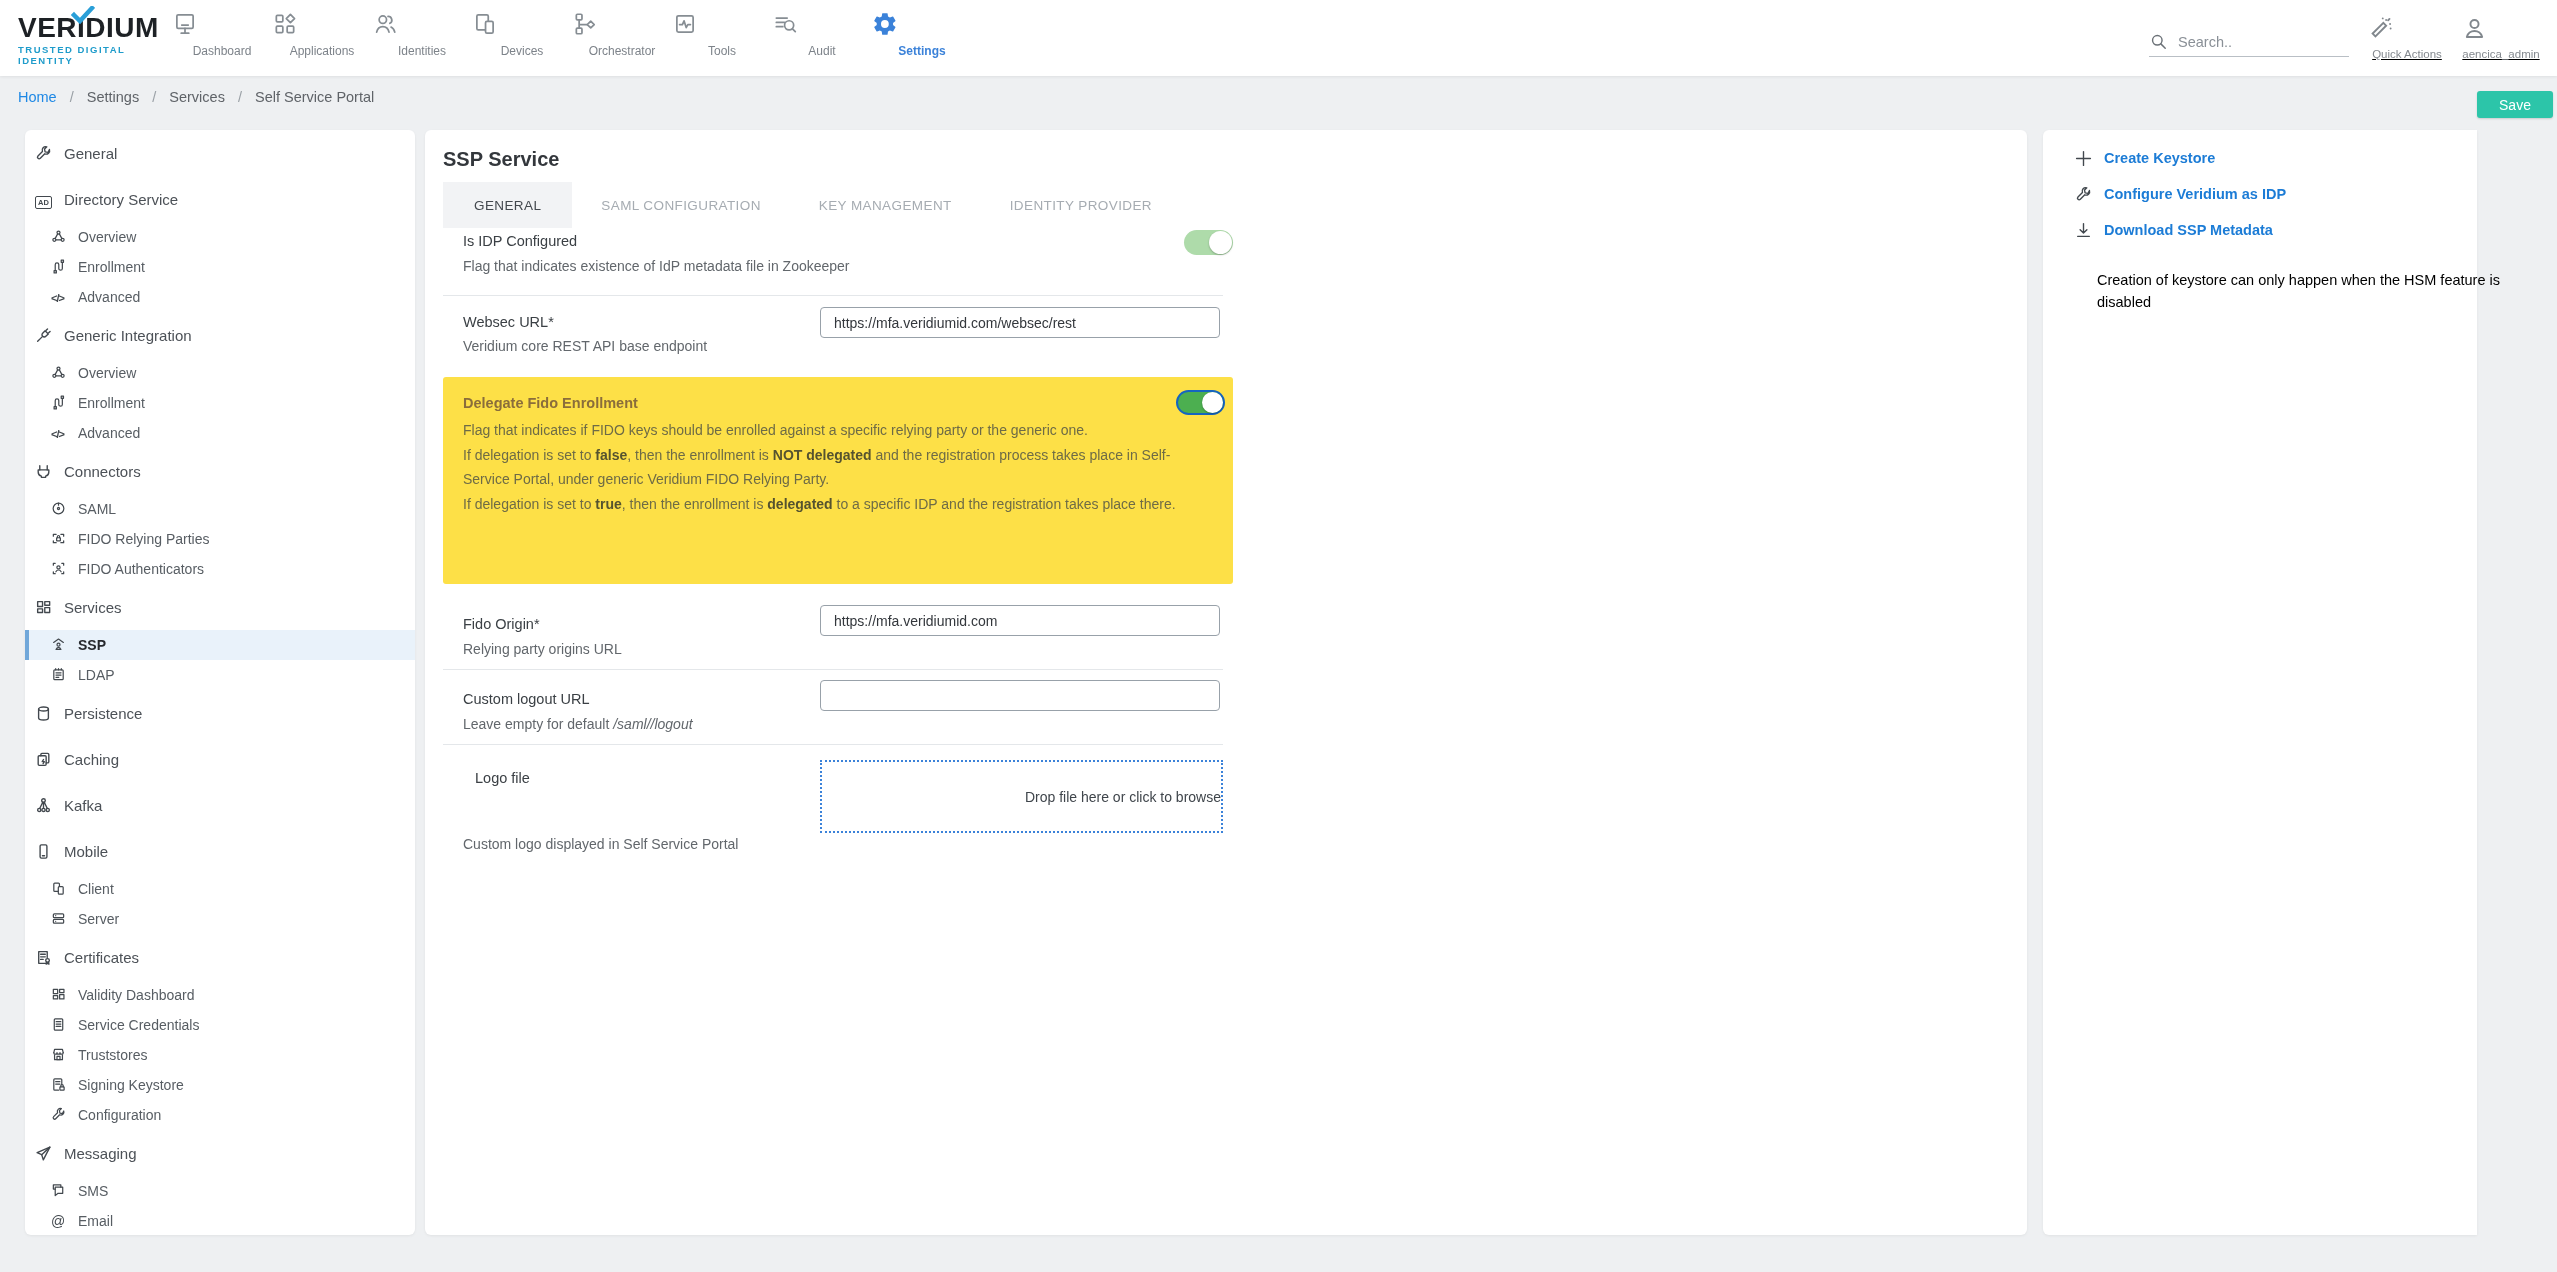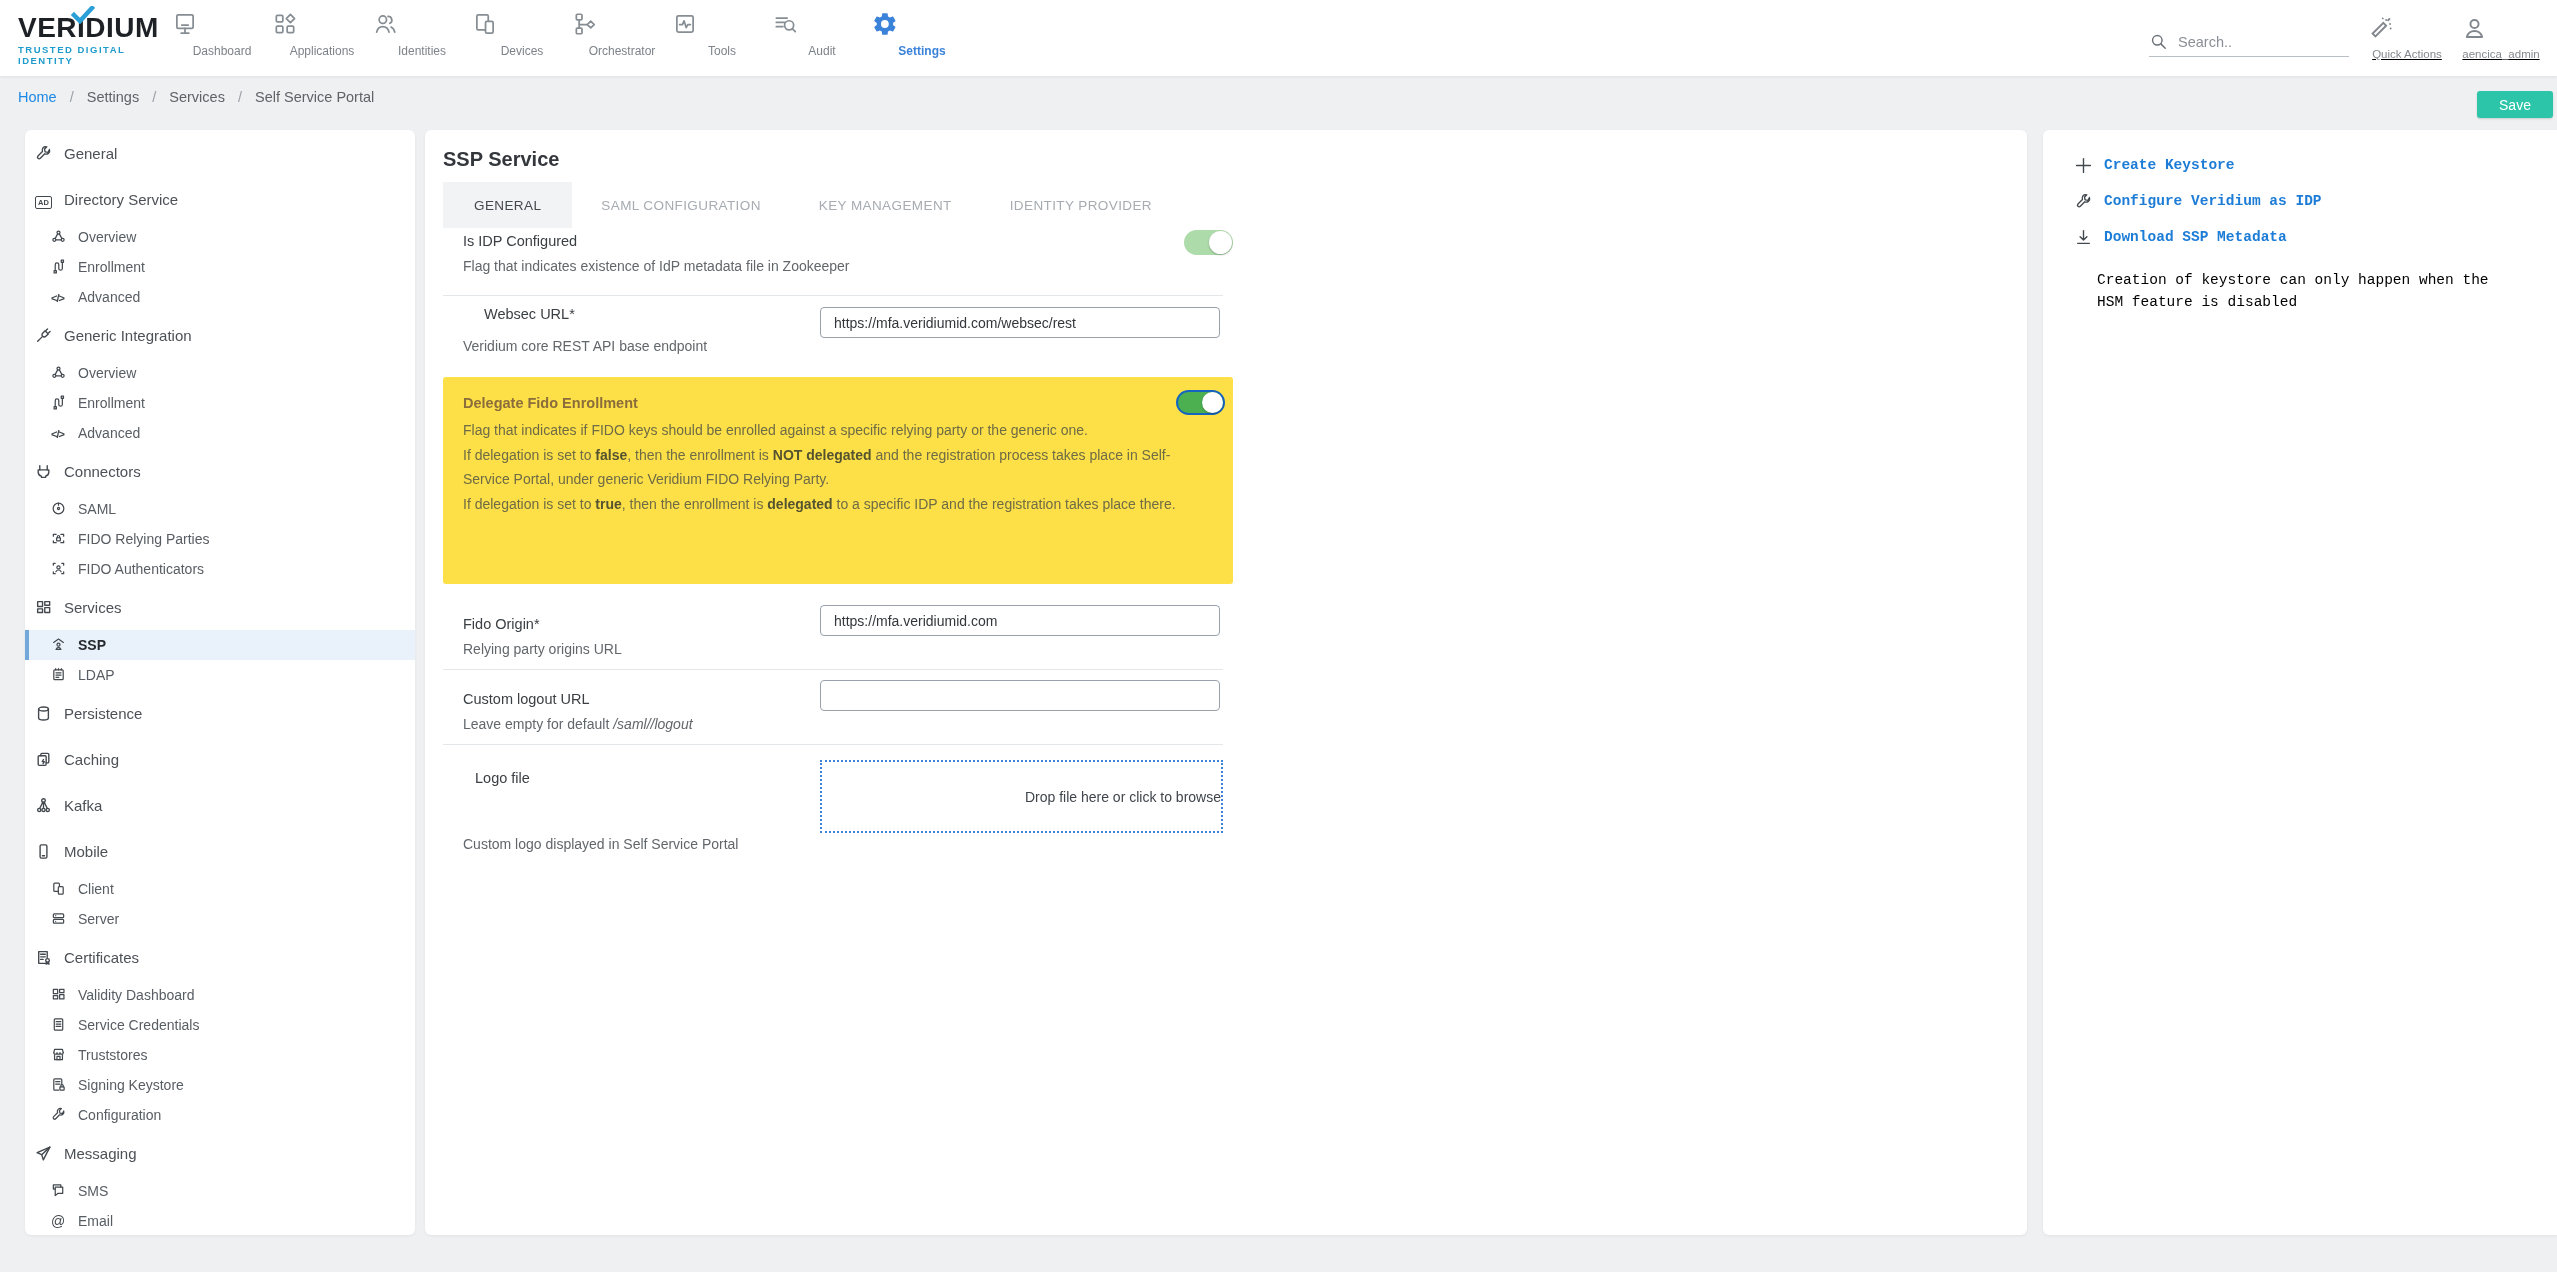--- a/index.html
+++ b/index.html
@@ -32,21 +32,21 @@
   .crumb { position:absolute; left:18px; top:88px; font-size:14.5px; color:#5f6368; }
   .crumb span { vertical-align:middle; }
   .crumb .home { color:#1e88e5; cursor:pointer; }
   .crumb .sep { color:#9aa0a6; margin:0 9px; }
   .save-btn { position:absolute; left:2477px; top:91px; width:76px; height:27px; background:#2cc5a9; color:#fff; border:none; border-radius:3px; font-family:"Liberation Sans",sans-serif; font-size:14px; cursor:pointer; box-shadow:0 1px 2px rgba(0,0,0,.15); }
 
   
   .card { position:absolute; top:130px; background:#fff; border-radius:6px; box-shadow:0 1px 3px rgba(0,0,0,.06); }
   .side-card { left:25px; width:390px; height:1105px; padding-top:8px; overflow:hidden; }
   .main-card { left:425px; width:1602px; height:1105px; }
-  .right-card { left:2043px; width:514px; height:1105px; border-radius:6px 0 0 6px; padding:23px 0 0 0;font-family:Liberation Mono, monospace; }
+  .right-card { left:2043px; width:434px; height:1105px; border-radius:6px 0 0 6px; padding:16px 0 0 0; }
 
   
   .side-item { height:30px; display:flex; align-items:center; gap:12px; padding-left:10px; font-size:15px; color:#4c5157; cursor:pointer; }
   .side-sub { padding-left:26px; gap:10px; font-size:14px; color:#575d63; }
   .g8 { margin-top:8px; } .g16 { margin-top:16px; }
   .side-item .ic { width:17px; height:17px; flex:0 0 17px; }
   .side-item.active { background:#e9f2fa; box-shadow:inset 4px 0 0 #71a7d9; font-weight:bold; color:#26292d; }
   .ad-badge { font-size:7.5px; font-weight:bold; color:#42484e; border:1.2px solid #42484e; border-radius:2px; padding:1px 2px; line-height:1; }
   .code-glyph { font-size:11px; color:#42484e; font-weight:bold; letter-spacing:-1px; }
   .at-glyph { font-size:14px; color:#42484e; }
@@ -560,21 +560,21 @@
     <div class="tab">IDENTITY PROVIDER</div>
   </div>
 
   <div class="flabel" style="left:38px; top:103px;">Is IDP Configured</div>
   <div class="fdesc" style="left:38px; top:128px;">Flag that indicates existence of IdP metadata file in Zookeeper</div>
   <div class="toggle soft" style="left:759px; top:100px;">
       <div class="knob"></div>
     </div>
   <div class="divider" style="top:165px;"></div>
 
-  <div class="flabel" style="left:38px; top:176px;margin-left:21px;">Websec URL*</div>
+  <div class="flabel" style="left:38px; top:184px;">Websec URL*</div>
   <div class="fdesc" style="left:38px; top:208px;">Veridium core REST API base endpoint</div>
   <input class="txt" style="top: 177px;" value="https://mfa.veridiumid.com/websec/rest">
 
   <div class="hl-box">
     <div class="hl-title">Delegate Fido Enrollment</div>
     <div class="hl-body">
       <span>Flag that indicates if FIDO keys should be enrolled against a specific relying party or the generic one.</span><br>
       <span>If delegation is set to </span><b>false</b><span>, then the enrollment is </span><b>NOT delegated</b><span> and the registration process takes place in Self-Service Portal, under generic Veridium FIDO Relying Party.</span><br>
       <span>If delegation is set to </span><b>true</b><span>, then the enrollment is </span><b>delegated</b><span> to a specific IDP and the registration takes place there.</span>
     </div>

